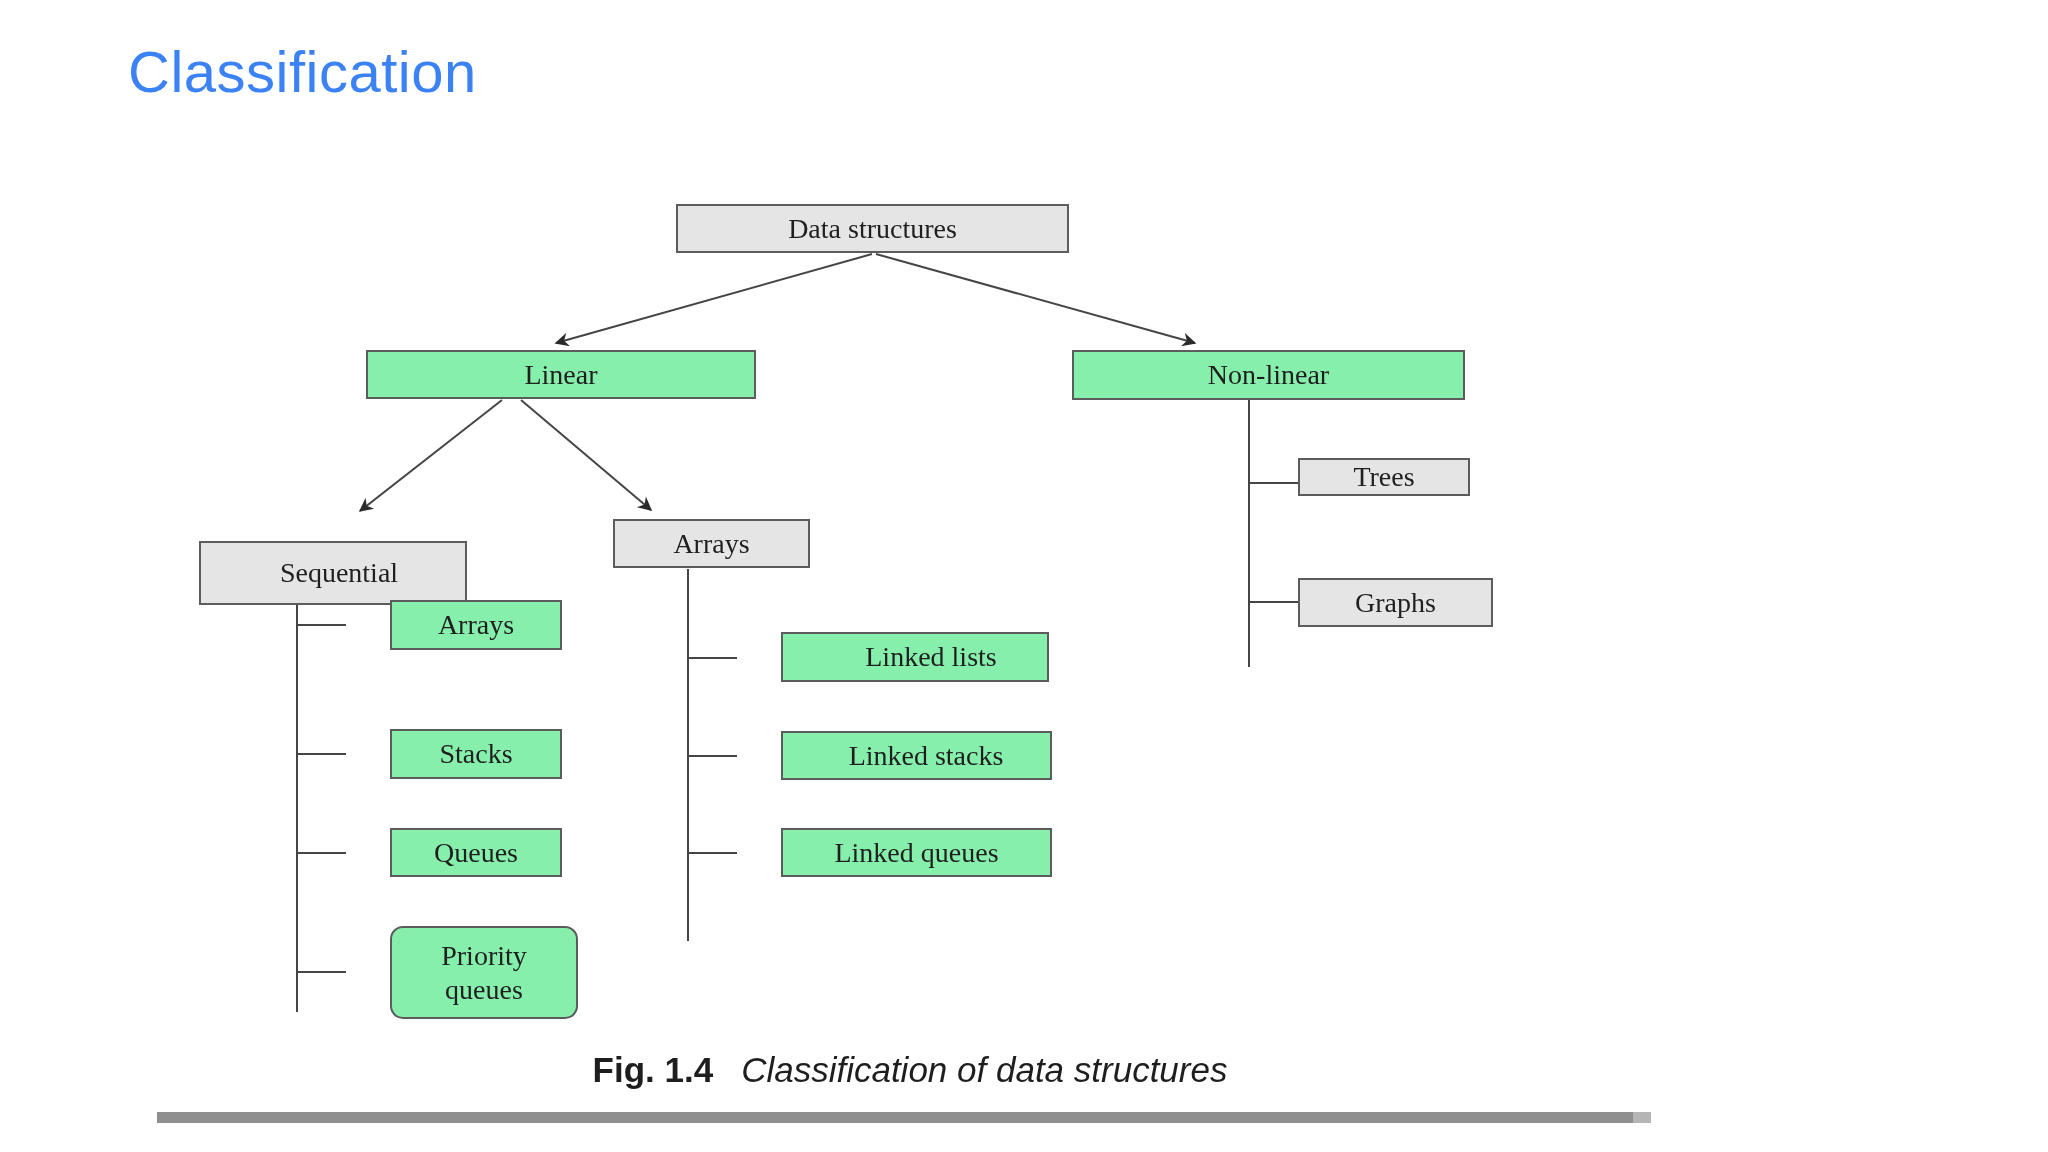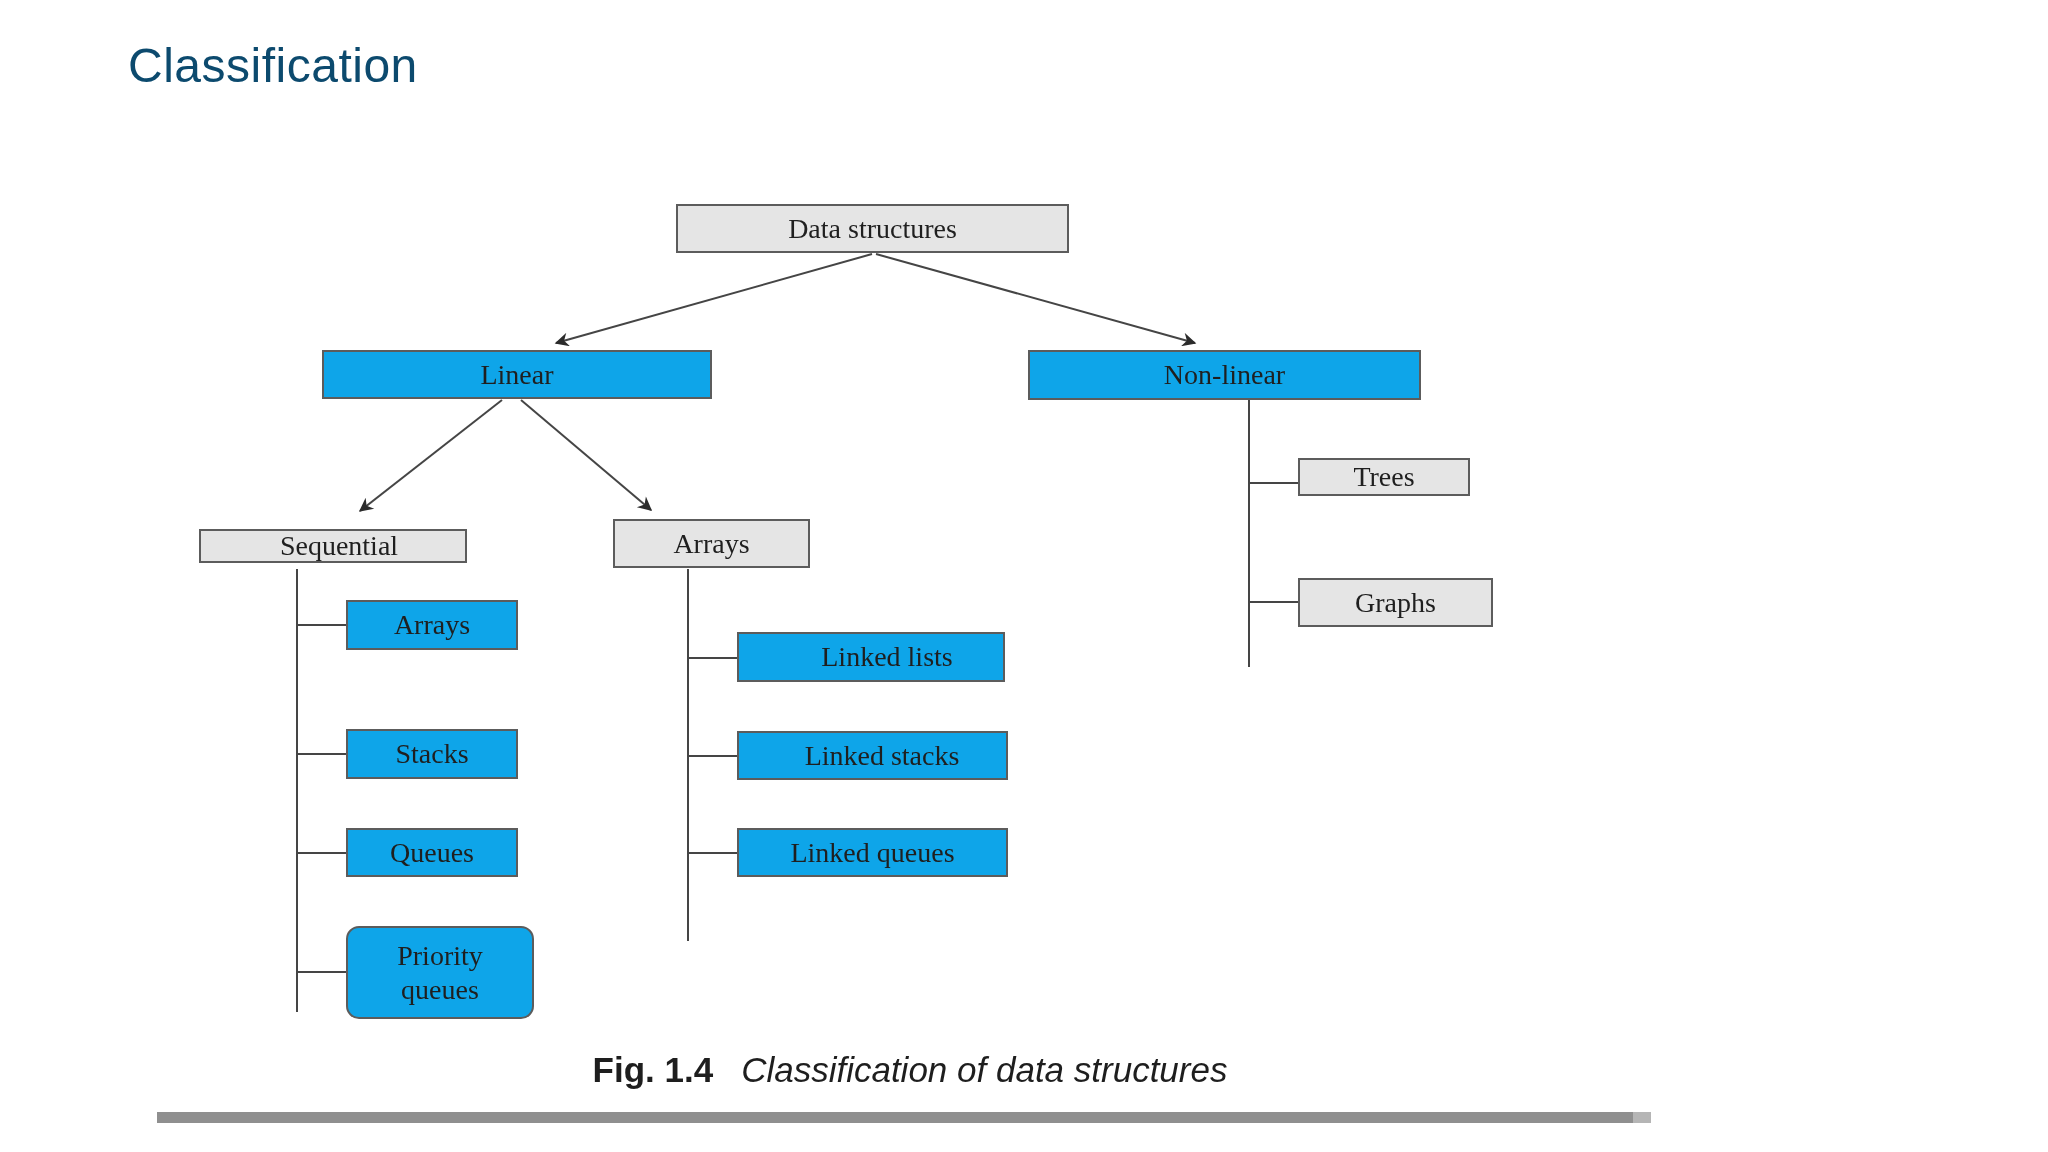--- a/index.html
+++ b/index.html
@@ -12,23 +12,23 @@
     width: 2048px;
     height: 1152px;
     background: #ffffff;
     overflow: hidden;
     font-family: "Liberation Sans", sans-serif;
   }
   .slide-title {
     position: absolute;
     left: 128px;
     top: 38px;
-    font-size: 48px;
+    font-size: 58px;
     font-weight: 300;
-    color: #0c4a6e;
+    color: #3b82f6;
     letter-spacing: 0.5px;
     font-family: "Liberation Sans", sans-serif;
   }
   .lines-layer {
     position: absolute;
     left: 0;
     top: 0;
     width: 2048px;
     height: 1152px;
   }
@@ -39,26 +39,26 @@
     display: flex;
     align-items: center;
     justify-content: center;
     text-align: center;
     font-family: "Liberation Serif", serif;
     font-size: 28px;
     line-height: 1.2;
     color: #1f1f1f;
   }
   .node.light  { background: #e5e5e5; }
-  .node.medium { background: #0ea5e9; }
+  .node.medium { background: #86efac; margin-left: 44px; }
 
   .n-root           { left: 676px;  top: 204px; width: 393px; height: 49px; }
   .n-linear         { left: 322px;  top: 350px; width: 390px; height: 49px; }
   .n-nonlinear      { left: 1028px; top: 350px; width: 393px; height: 50px; }
-  .n-sequential     { left: 199px;  top: 529px; width: 268px; height: 34px; padding-left: 12px; }
+  .n-sequential     { left: 199px;  top: 541px; width: 268px; height: 64px; padding-left: 12px; }
   .n-linked         { left: 613px;  top: 519px; width: 197px; height: 49px; }
   .n-arrays         { left: 346px;  top: 600px; width: 172px; height: 50px; }
   .n-stacks         { left: 346px;  top: 729px; width: 172px; height: 50px; }
   .n-queues         { left: 346px;  top: 828px; width: 172px; height: 49px; }
   .n-priority       { left: 346px;  top: 926px; width: 188px; height: 93px; padding: 0 36px; border-radius: 13px; }
   .n-linked-lists   { left: 737px;  top: 632px; width: 268px; height: 50px; padding-left: 32px; }
   .n-linked-stacks  { left: 737px;  top: 731px; width: 271px; height: 49px; padding-left: 19px; }
   .n-linked-queues  { left: 737px;  top: 828px; width: 271px; height: 49px; }
   .n-trees          { left: 1298px; top: 458px; width: 172px; height: 38px; }
   .n-graphs         { left: 1298px; top: 578px; width: 195px; height: 49px; }

